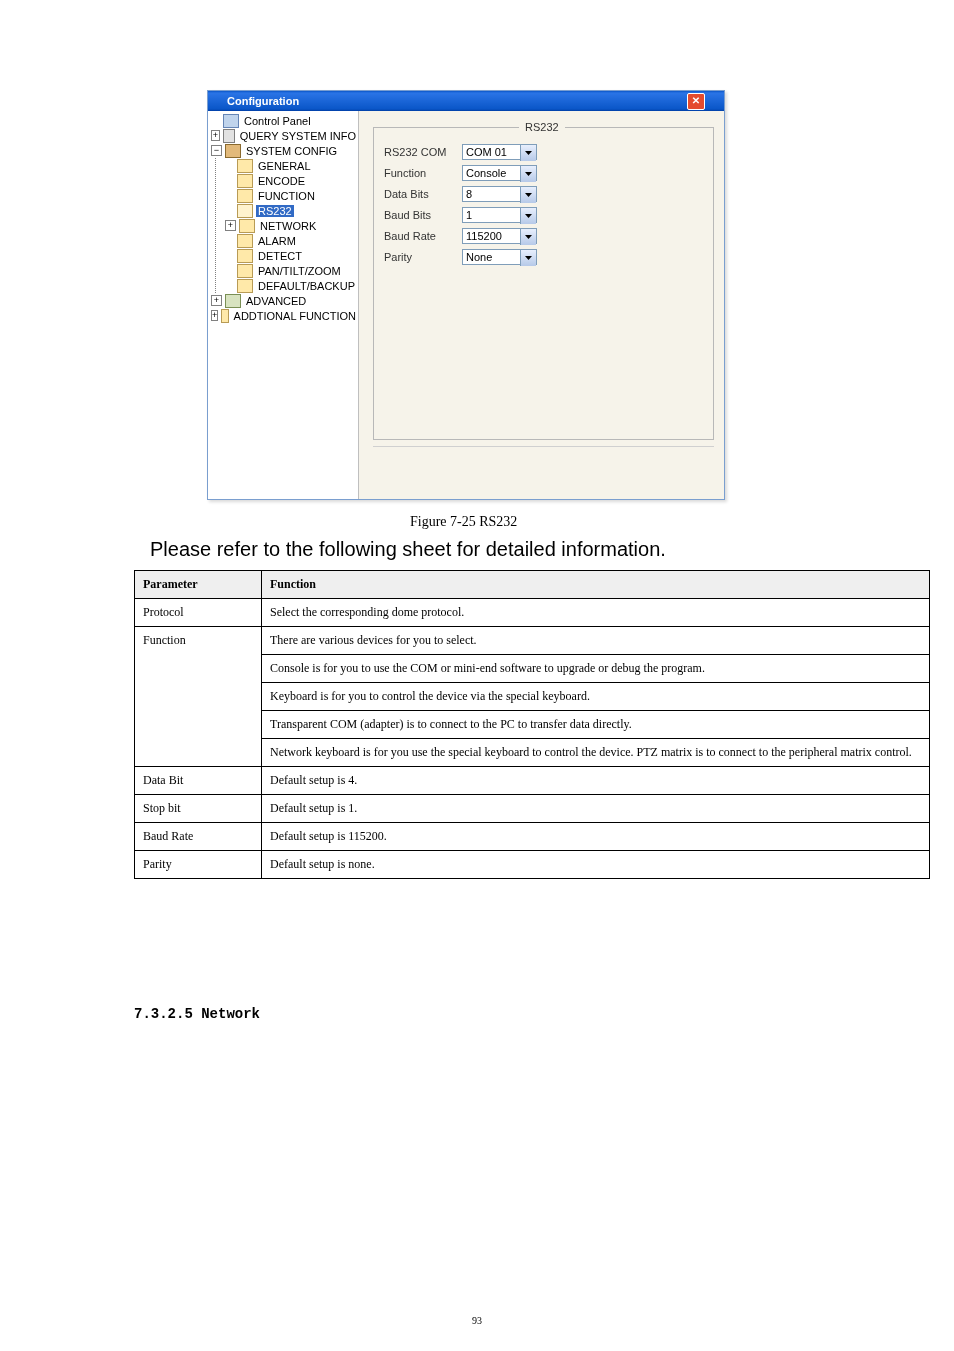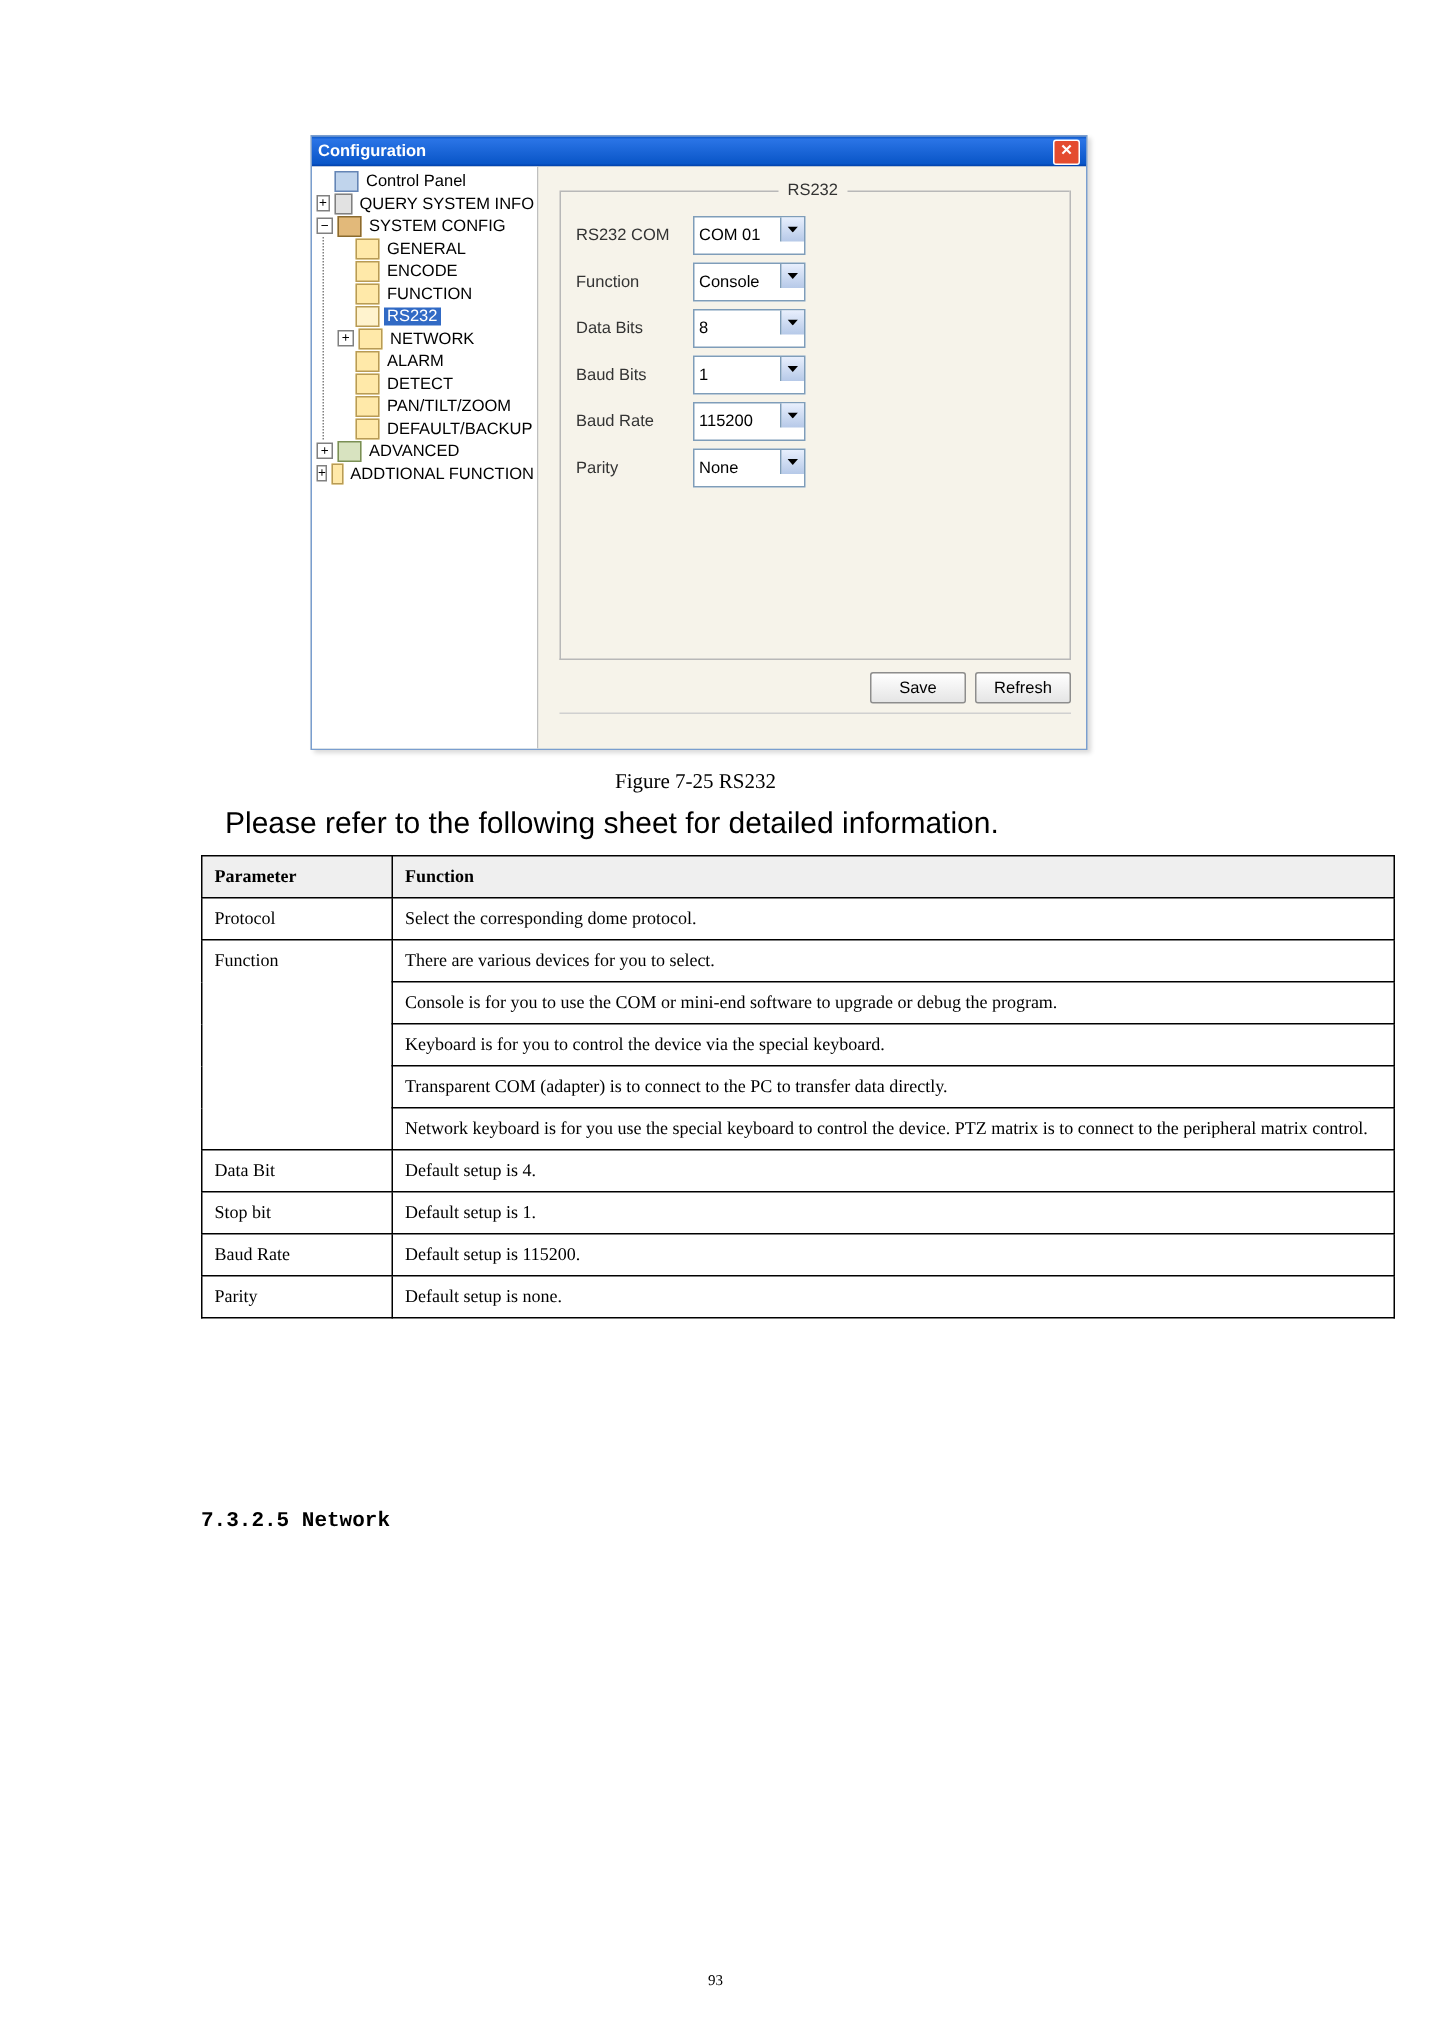--- a/index.html
+++ b/index.html
@@ -1,18 +1,18 @@
 <!DOCTYPE html>
 <html><head>
 <meta charset="utf-8">
 <style>
 html,body{margin:0;padding:0;font-family:Tahoma,Arial,sans-serif;font-size:11px;color:#000;background:#fff}
 .page{width:954px;height:1351px;position:relative;background:#fff}
 .app-window{position:absolute;left:207px;top:90px;width:516px;height:408px;border:1px solid #7a9ecf;box-shadow:2px 2px 3px rgba(0,0,0,0.15);background:#ece9d8}
-.titlebar{height:20px;background:linear-gradient(to bottom,#0a56c8 0%,#2a74e6 10%,#0a56c8 90%,#003da5 100%);color:#fff;display:flex;align-items:center;padding:0 4px;font-weight:bold}
+.titlebar{height:20px;background:linear-gradient(to bottom,#0a56c8 0%,#2a74e6 10%,#0a56c8 90%,#003da5 100%);color:#fff;display:flex;align-items:center;padding:0 19px;font-weight:bold}
 .titlebar .title{flex:1}
 .close-btn{width:16px;height:15px;background:#e44b2e;border:1px solid #fff;border-radius:2px;display:flex;align-items:center;justify-content:center;color:#fff;font-weight:bold;font-size:10px;cursor:pointer;line-height:1}
 .body{display:flex;height:calc(100% - 20px)}
 .tree-panel{width:150px;background:#fff;border-right:1px solid #bfbfbf;overflow:auto;padding:2px 0}
 .tree-row{display:flex;align-items:center;height:15px;white-space:nowrap}
 .exp{width:9px;height:9px;border:1px solid #808080;display:inline-flex;align-items:center;justify-content:center;margin:0 3px;font-size:9px;line-height:1;cursor:pointer;background:#fff}
 .exp-blank{width:9px;height:9px;display:inline-block;margin:0 3px}
 .icon{width:14px;height:12px;display:inline-block;margin-right:3px;vertical-align:middle}
 .icon-panel{background:#c0d4ec;border:1px solid #6585b5}
 .icon-config{background:#e2e2e2;border:1px solid #808080}
@@ -24,21 +24,21 @@
 .label.sel{background:#316ac5;color:#fff}
 .vline{border-left:1px dotted #808080;margin-left:7px;padding-left:6px}
 .content{flex:1;position:relative;background:#f6f3ea;padding:10px 10px 8px 14px;display:flex;flex-direction:column}
 .fieldset{position:relative;border:1px solid #b8b8b8;border-top:none;margin-top:6px;padding:12px 10px 10px 10px}
 .fs-top{position:absolute;top:-6px;left:0;right:0;display:flex;align-items:center}
 .fs-line{flex:1;border-top:1px solid #b8b8b8}
 .fs-legend{padding:0 6px;color:#333;font-size:11px}
 .form-row{display:flex;align-items:center;margin:5px 0}
 .form-label{width:78px;color:#333}
 .select-wrap{position:relative;width:75px}
-.select-input{width:100%;height:26px;border:1px solid #7f9db9;background:#fff;padding:0 17px 0 3px;font-family:inherit;font-size:11px;box-sizing:border-box}
+.select-input{width:100%;height:16px;border:1px solid #7f9db9;background:#fff;padding:0 17px 0 3px;font-family:inherit;font-size:11px;box-sizing:border-box}
 .select-arrow{position:absolute;right:1px;top:1px;width:15px;height:16px;background:linear-gradient(to bottom,#e8effd,#b6c9e8);border-left:1px solid #7f9db9;display:flex;align-items:center;justify-content:center;cursor:pointer}
 .select-arrow svg{width:7px;height:4px}
 .button-row{margin-top:auto;display:flex;justify-content:flex-end;gap:6px;padding-top:8px}
 .btn{min-width:64px;height:21px;background:linear-gradient(to bottom,#fff,#e5e5e5);border:1px solid #8d8d8d;border-radius:2px;font-family:inherit;font-size:11px;cursor:pointer;padding:0 8px}
 .spacer-line{height:1px;background:#d0d0d0;margin-top:6px}
 .figure-caption{position:absolute;left:410px;top:514px;font-size:14px;font-family:"Times New Roman",serif}
 .ref-text{position:absolute;left:150px;top:538px;font-size:20px;font-family:Liberation Sans, sans-serif}
 .ref-table{position:absolute;left:134px;top:570px;width:796px;border-collapse:collapse;font-family:"Times New Roman",serif;font-size:12px}
 .ref-table th,.ref-table td{border:1px solid #000;padding:6px 8px;vertical-align:top;text-align:left}
 .ref-table thead th{background:#efefef;font-weight:bold}
@@ -207,24 +207,20 @@
             <input class="select-input" readonly="" value="None" style="">
             <div class="select-arrow">
                   <svg viewBox="0 0 7 4">
                     <path d="M0 0 L3.5 4 L7 0 Z" fill="#000"></path>
                   </svg>
                 </div>
           </div>
         </div>
       </div>
 
-      <div class="button-row">
-        <button class="btn">Save</button>
-        <button class="btn">Refresh</button>
-      </div>
       <div class="spacer-line"></div>
       <div style="height:26px"></div>
     </div>
   </div>
 </div>
 
 <div class="figure-caption">Figure 7-25 RS232</div>
 <div class="ref-text">Please refer to the following sheet for detailed information.</div>
 
 <table class="ref-table">

